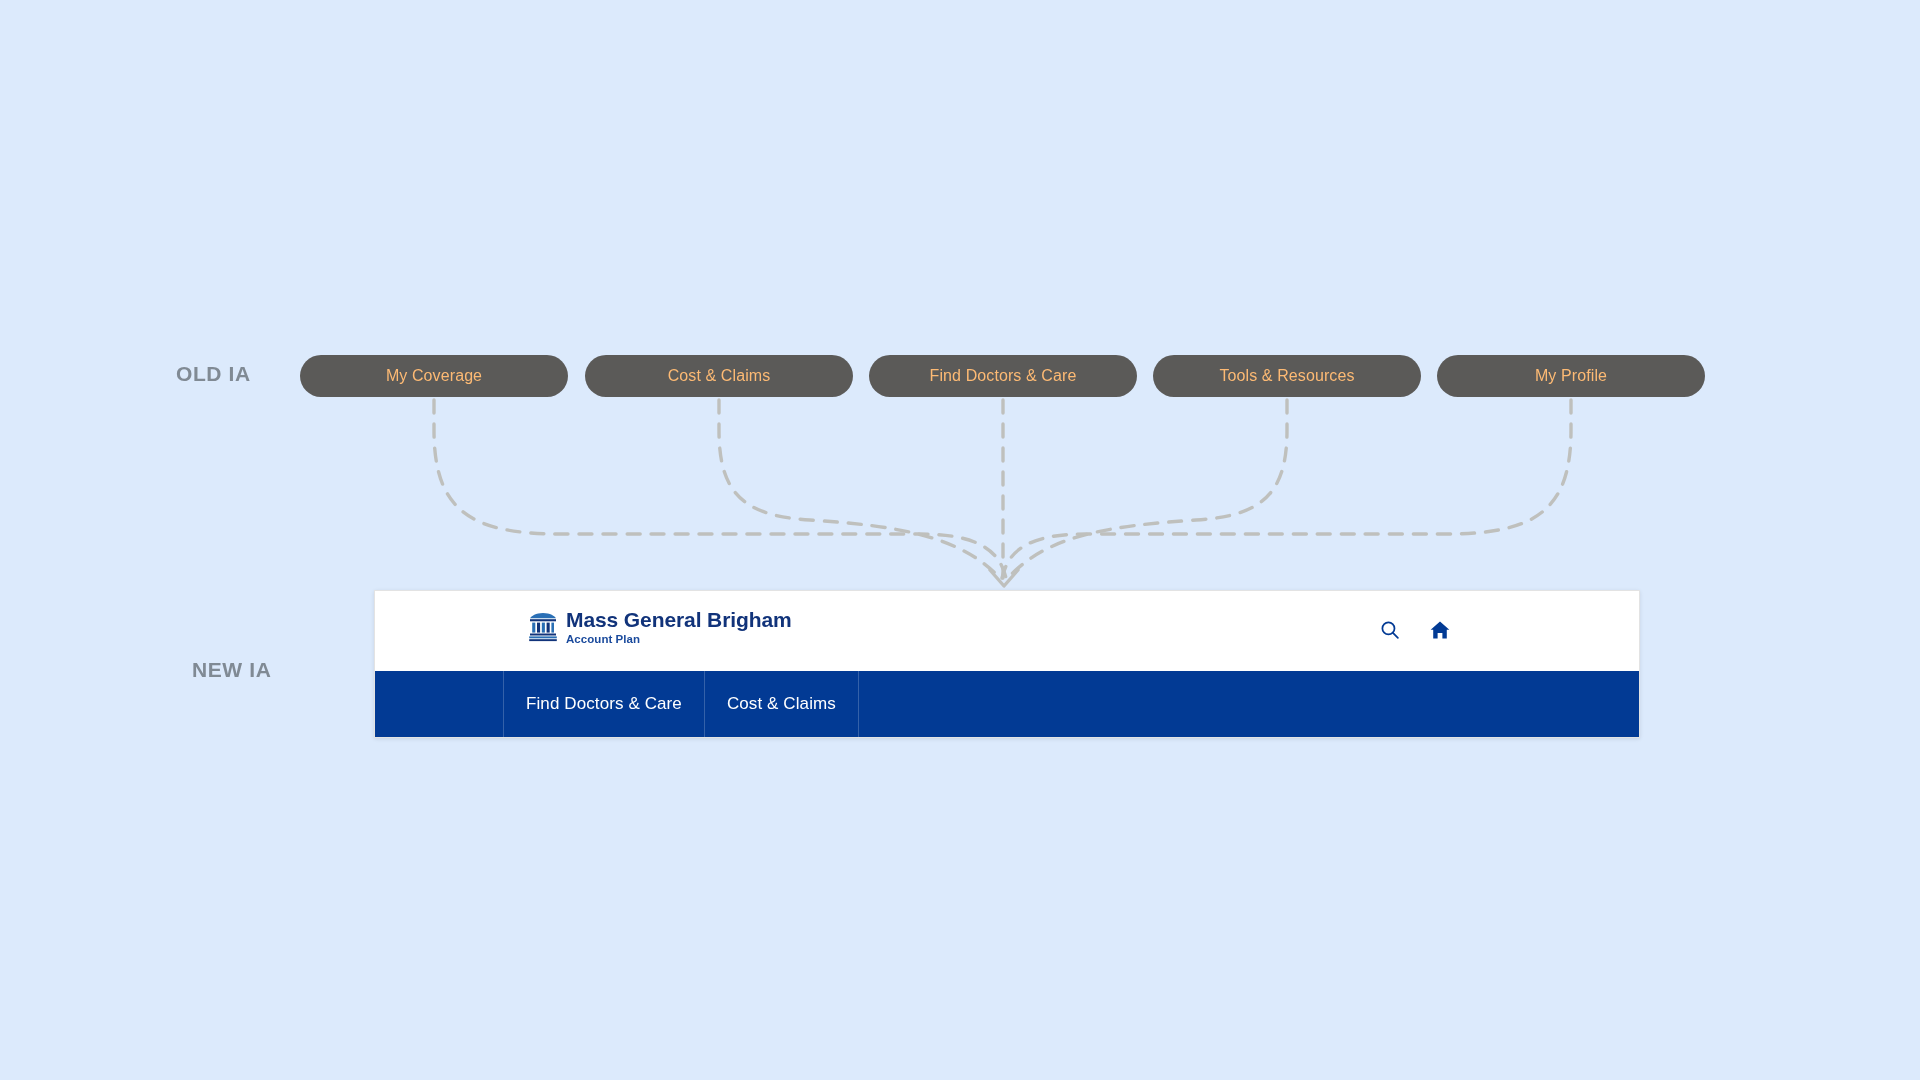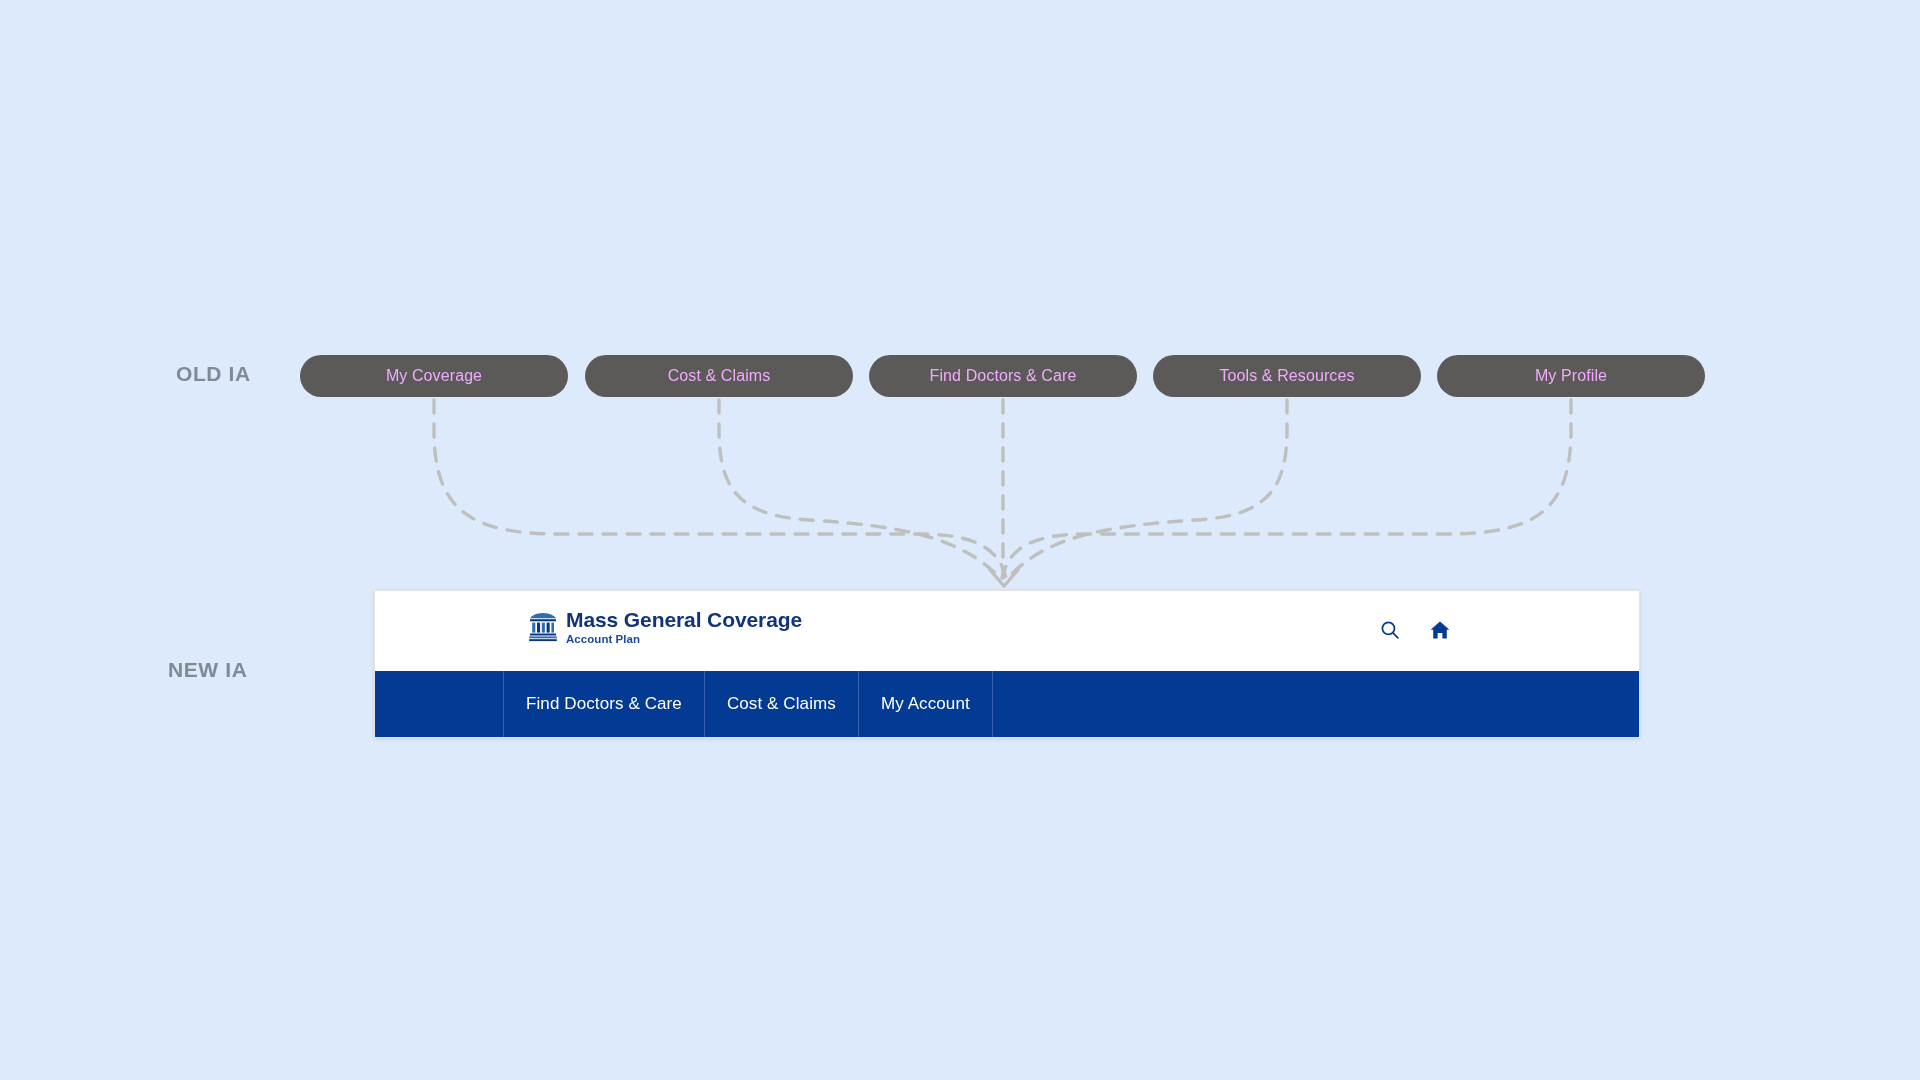--- a/index.html
+++ b/index.html
@@ -29,35 +29,35 @@
   
   .row-label {
     position:absolute;
     font-size:21px;
     font-weight:700;
     letter-spacing:0.6px;
     color:#808a94;
     white-space:nowrap;
   }
   #label-old { left:176px; top:362px; }
-  #label-new { left:168px; top:658px; }
+  #label-new { left:192px; top:658px; }
 
   
   #old-ia-row {
     position:absolute;
     left:0; top:355px;
     width:1920px; height:42px;
   }
   .pill {
     position:absolute;
     top:0;
     height:42px;
     border-radius:21px;
     background:#5b5a58;
-    color:#f0abfc;
+    color:#fdba74;
     font-size:16px;
     font-weight:400;
     display:flex;
     align-items:center;
     justify-content:center;
     white-space:nowrap;
     letter-spacing:0.1px;
   }
 
   
@@ -228,21 +228,21 @@
           <rect x="8.0" y="10.6" width="3.1" height="10" fill="#11337a"></rect>
           <rect x="12.8" y="10.6" width="3.1" height="10" fill="#2a6fb5"></rect>
           <rect x="17.6" y="10.6" width="3.1" height="10" fill="#11337a"></rect>
           <rect x="22.4" y="10.6" width="2.6" height="10" fill="#2a6fb5"></rect>
 
           <rect x="1" y="21.5" width="26" height="2.0" fill="#11337a"></rect>
           <rect x="0.2" y="24.4" width="27.6" height="1.9" fill="#2a6fb5"></rect>
           <rect x="0.2" y="27.2" width="27.6" height="1.9" fill="#11337a"></rect>
         </svg>
         <div id="logo-text-group">
-          <div id="logo-title">Mass General Coverage</div>
+          <div id="logo-title">Mass General Brigham</div>
           <div id="logo-subtitle">Account Plan</div>
         </div>
       </div>
 
       <div id="header-actions">
         <svg class="hdr-icon" viewBox="0 0 24 24">
           <circle cx="10.3" cy="10.3" r="6.6" fill="none" stroke="#023a94" stroke-width="1.9"></circle>
           <line x1="15.2" y1="15.2" x2="20.6" y2="20.6" stroke="#023a94" stroke-width="1.9" stroke-linecap="round"></line>
         </svg>
         <svg class="hdr-icon" viewBox="0 0 24 24">
@@ -253,21 +253,18 @@
     </div>
 
     <div id="card-nav">
       <div id="nav-spacer"></div>
       <div class="nav-item">
         <span>Find Doctors &amp; Care</span>
       </div>
       <div class="nav-item">
         <span>Cost &amp; Claims</span>
       </div>
-      <div class="nav-item">
-        <span>My Account</span>
-      </div>
       <div id="nav-tail"></div>
     </div>
 
   </div>
 
 </div>
 
 </body></html>

